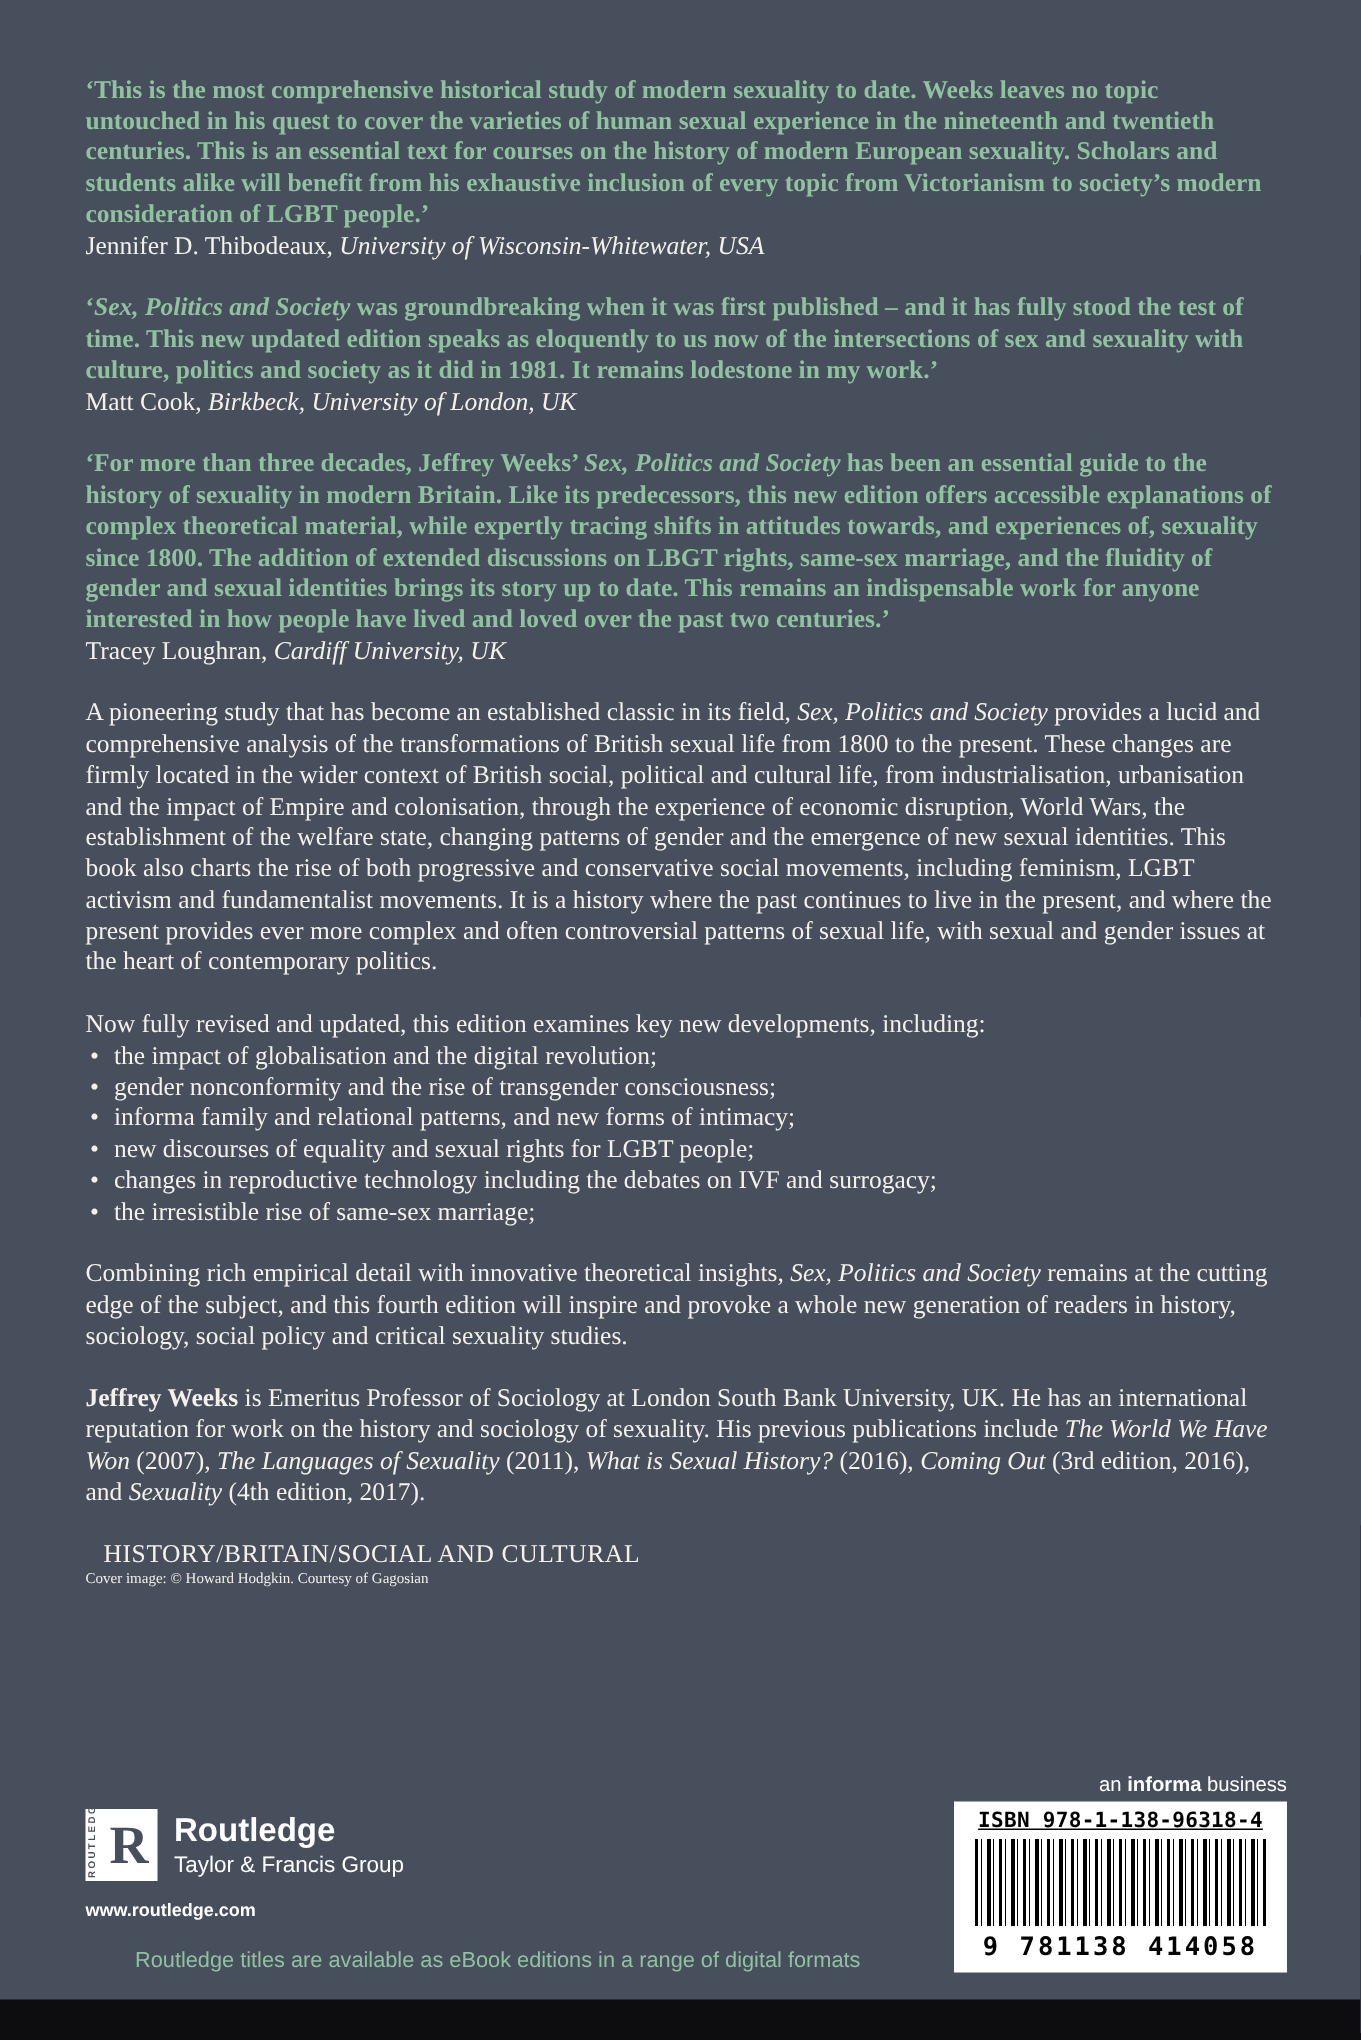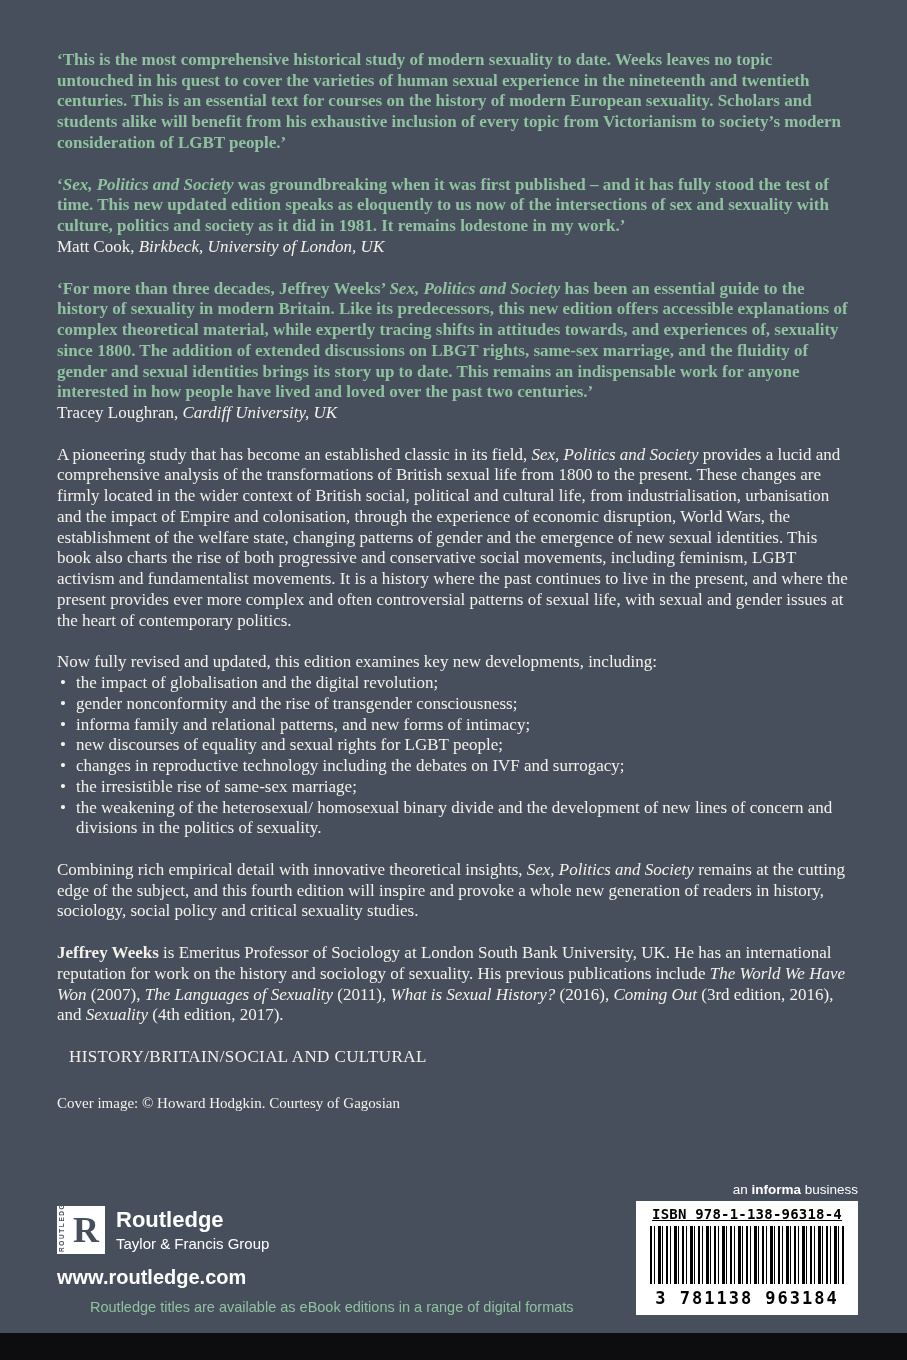--- a/index.html
+++ b/index.html
@@ -39,22 +39,21 @@
   .it { font-style: italic; }
   .bd { font-weight: 700; }
 
   ul.bullets { list-style: none; }
   ul.bullets li { position: relative; padding-left: 19px; }
   ul.bullets li::before { content: "\2022"; position: absolute; left: 3px; }
 
   .category { letter-spacing: 0.4px; margin-left: 12px; }
 
   .credit {
-    font-size: 15px;
-    margin-top: 26px;
+    font-size: 10px;
   }
 
   
   .logo-row {
     position: absolute;
     left: 57px;
     top: 1206px;
     display: flex;
     align-items: center;
     gap: 11px;
@@ -98,21 +97,21 @@
     font-family: "Liberation Sans", sans-serif;
     font-size: 15px;
     color: #ffffff;
     margin-top: 3px;
   }
   .website {
     position: absolute;
     left: 57px;
     top: 1266px;
     font-family: "Liberation Sans", sans-serif;
-    font-size: 20px;
+    font-size: 12px;
     font-weight: 700;
     color: #ffffff;
   }
   .ebook-note {
     position: absolute;
     left: 70px;
     top: 1299px;
     font-family: "Liberation Sans", sans-serif;
     font-size: 14.5px;
     color: var(--green, #90c2a0);
@@ -183,20 +182,21 @@
 </style>
 </head>
 <body>
 
 <div class="page">
 
   <div class="content">
 
     <div class="block">
       <div class="quote-text"><span>‘This is the most comprehensive historical study of modern sexuality to date. Weeks leaves no topic untouched in his quest to cover the varieties of human sexual experience in the nineteenth and twentieth centuries. This is an essential text for courses on the history of modern European sexuality. Scholars and students alike will benefit from his exhaustive inclusion of every topic from Victorianism to society’s modern consideration of LGBT people.’</span></div>
+      <div class="attribution"><span>Jennifer D. Thibodeaux, </span><span class="it">University of Wisconsin-Whitewater, USA</span></div>
     </div>
 
     <div class="block">
       <div class="quote-text"><span>‘</span><span class="it">Sex, Politics and Society</span><span> was groundbreaking when it was first published – and it has fully stood the test of time. This new updated edition speaks as eloquently to us now of the intersections of sex and sexuality with culture, politics and society as it did in 1981. It remains lodestone in my work.’</span></div>
       <div class="attribution"><span>Matt Cook, </span><span class="it">Birkbeck, University of London, UK</span></div>
     </div>
 
     <div class="block">
       <div class="quote-text"><span>‘For more than three decades, Jeffrey Weeks’ </span><span class="it">Sex, Politics and Society</span><span> has been an essential guide to the history of sexuality in modern Britain. Like its predecessors, this new edition offers accessible explanations of complex theoretical material, while expertly tracing shifts in attitudes towards, and experiences of, sexuality since 1800. The addition of extended discussions on LBGT rights, same-sex marriage, and the fluidity of gender and sexual identities brings its story up to date. This remains an indispensable work for anyone interested in how people have lived and loved over the past two centuries.’</span></div>
       <div class="attribution"><span>Tracey Loughran, </span><span class="it">Cardiff University, UK</span></div>
@@ -205,21 +205,20 @@
     <div class="block"><span>A pioneering study that has become an established classic in its field, </span><span class="it">Sex, Politics and Society</span><span> provides a lucid and comprehensive analysis of the transformations of British sexual life from 1800 to the present. These changes are firmly located in the wider context of British social, political and cultural life, from industrialisation, urbanisation and the impact of Empire and colonisation, through the experience of economic disruption, World Wars, the establishment of the welfare state, changing patterns of gender and the emergence of new sexual identities. This book also charts the rise of both progressive and conservative social movements, including feminism, LGBT activism and fundamentalist movements. It is a history where the past continues to live in the present, and where the present provides ever more complex and often controversial patterns of sexual life, with sexual and gender issues at the heart of contemporary politics.</span></div>
 
     <div><span>Now fully revised and updated, this edition examines key new developments, including:</span></div>
     <ul class="bullets block">
         <li>the impact of globalisation and the digital revolution;</li>
         <li>gender nonconformity and the rise of transgender consciousness;</li>
         <li>informa family and relational patterns, and new forms of intimacy;</li>
         <li>new discourses of equality and sexual rights for LGBT people;</li>
         <li>changes in reproductive technology including the debates on IVF and surrogacy;</li>
         <li>the irresistible rise of same-sex marriage;</li>
-        <li>the weakening of the heterosexual/ homosexual binary divide and the development of new lines of concern and divisions in the politics of sexuality.</li>
       </ul>
 
     <div class="block"><span>Combining rich empirical detail with innovative theoretical insights, </span><span class="it">Sex, Politics and Society</span><span> remains at the cutting edge of the subject, and this fourth edition will inspire and provoke a whole new generation of readers in history, sociology, social policy and critical sexuality studies.</span></div>
 
     <div class="block"><span class="bd">Jeffrey Weeks</span><span> is Emeritus Professor of Sociology at London South Bank University, UK. He has an international reputation for work on the history and sociology of sexuality. His previous publications include </span><span class="it">The World We Have Won</span><span> (2007), </span><span class="it">The Languages of Sexuality</span><span> (2011), </span><span class="it">What is Sexual History?</span><span> (2016), </span><span class="it">Coming Out</span><span> (3rd edition, 2016), and </span><span class="it">Sexuality</span><span> (4th edition, 2017).</span></div>
 
     <div class="category">HISTORY/BRITAIN/SOCIAL AND CULTURAL</div>
 
     <div class="credit">Cover image: © Howard Hodgkin. Courtesy of Gagosian</div>
 
@@ -238,18 +237,18 @@
 
   <div class="website">www.routledge.com</div>
 
   <div class="ebook-note">Routledge titles are available as eBook editions in a range of digital formats</div>
 
   <div class="informa"><span>an </span><span class="bd">informa</span><span> business</span></div>
 
   <div class="barcode-box">
     <div class="isbn">ISBN 978-1-138-96318-4</div>
     <div class="bars"></div>
-    <div class="digits">3 781138 963184</div>
+    <div class="digits">9 781138 414058</div>
   </div>
 
   <div class="bottom-bar"></div>
 
 </div>
 
 </body></html>

